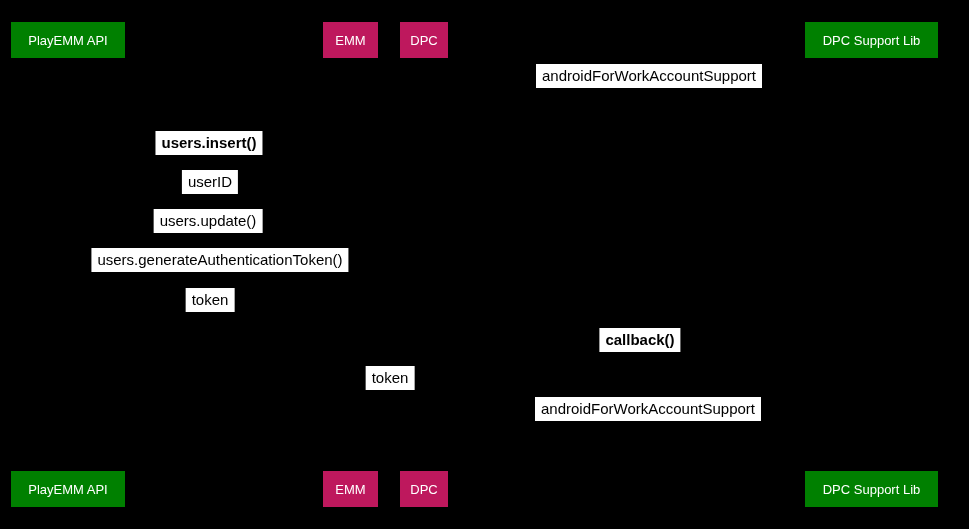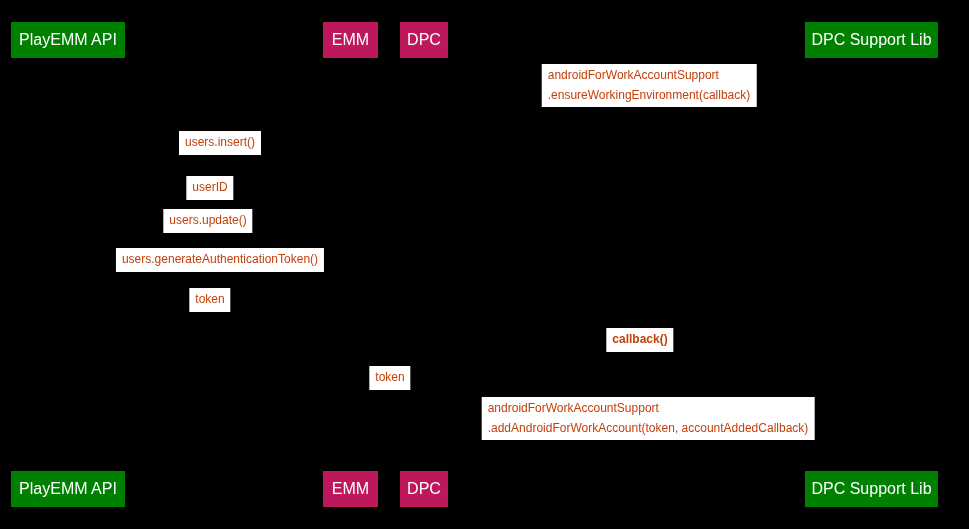--- a/index.html
+++ b/index.html
@@ -15,77 +15,75 @@
     overflow: hidden;
     font-family: "Liberation Sans", "DejaVu Sans", sans-serif;
   }
   .actor {
     position: absolute;
     height: 36px;
     display: flex;
     align-items: center;
     justify-content: center;
     color: #ffffff;
-    font-size: 16px;
+    font-size: 13px;
     white-space: nowrap;
     box-sizing: border-box;
   }
   .actor.green { background: #008000; }
   .actor.blue  { background: #be185d; }
   .msg {
     position: absolute;
     transform: translateX(-50%);
     background: #ffffff;
-    color: #c2410c;
-    font-size: 12px;
+    color: #000000;
+    font-size: 15px;
     line-height: 19.5px;
     padding: 2px 6px;
-    text-align: left;
+    text-align: right;
     white-space: nowrap;
   }
 </style>
 </head>
 <body>
 
 <div class="stage">
   <div id="actors-top">
       <div class="actor green" style="left: 11px; top: 22px; width: 114px; height: 36px;">PlayEMM API</div>
       <div class="actor blue" style="left: 323px; top: 22px; width: 55px; height: 36px;">EMM</div>
       <div class="actor blue" style="left: 400px; top: 22px; width: 48px; height: 36px;">DPC</div>
       <div class="actor green" style="left: 805px; top: 22px; width: 133px; height: 36px;">DPC Support Lib</div>
     </div>
   <div id="messages">
       <div class="msg" style="left: 649px; top: 64px;">
         <div>androidForWorkAccountSupport</div>
-        <div>.ensureWorkingEnvironment(callback)</div>
       </div>
-      <div class="msg" style="left: 220px; top: 131px;">
+      <div class="msg" style="left: 209px; top: 131px; font-weight: bold;">
         <div>users.insert()</div>
       </div>
-      <div class="msg" style="left: 210px; top: 176px; padding-left: 6px;">
+      <div class="msg" style="left: 210px; top: 170px; padding-left: 6px;">
         <div>userID</div>
       </div>
       <div class="msg" style="left: 208px; top: 209px;">
         <div>users.update()</div>
       </div>
       <div class="msg" style="left: 220px; top: 248px;">
         <div>users.generateAuthenticationToken()</div>
       </div>
       <div class="msg" style="left: 210px; top: 288px;">
         <div>token</div>
       </div>
       <div class="msg" style="left: 640px; top: 328px; font-weight: bold;">
         <div>callback()</div>
       </div>
       <div class="msg" style="left: 390px; top: 366px;">
         <div>token</div>
       </div>
       <div class="msg" style="left: 648px; top: 397px;">
         <div>androidForWorkAccountSupport</div>
-        <div>.addAndroidForWorkAccount(token, accountAddedCallback)</div>
       </div>
     </div>
   <div id="actors-bottom">
       <div class="actor green" style="left: 11px; top: 471px; width: 114px; height: 36px;">PlayEMM API</div>
       <div class="actor blue" style="left: 323px; top: 471px; width: 55px; height: 36px;">EMM</div>
       <div class="actor blue" style="left: 400px; top: 471px; width: 48px; height: 36px;">DPC</div>
       <div class="actor green" style="left: 805px; top: 471px; width: 133px; height: 36px;">DPC Support Lib</div>
     </div>
 </div>
 

